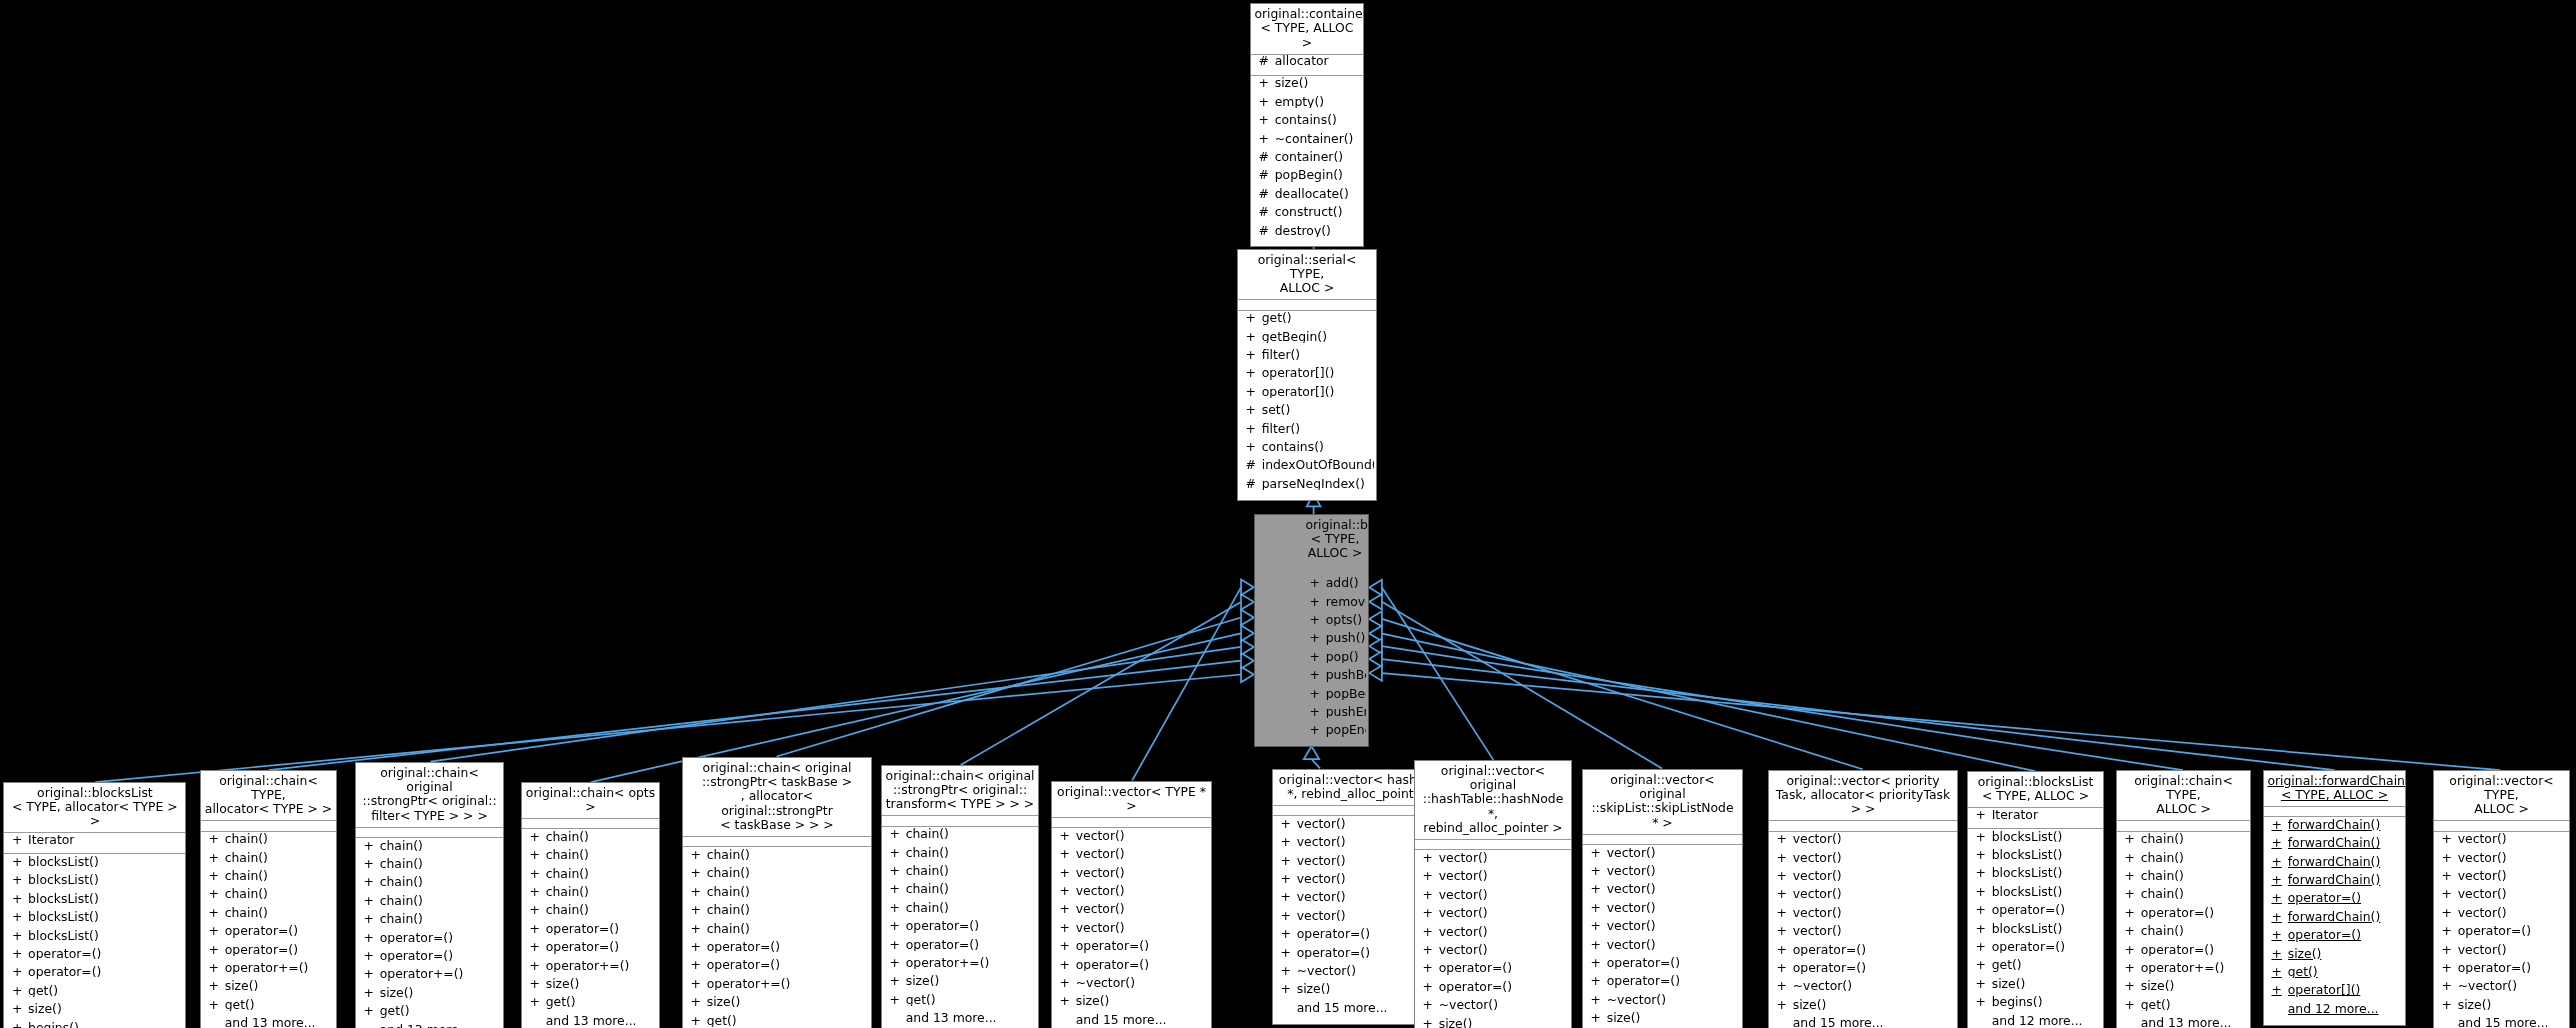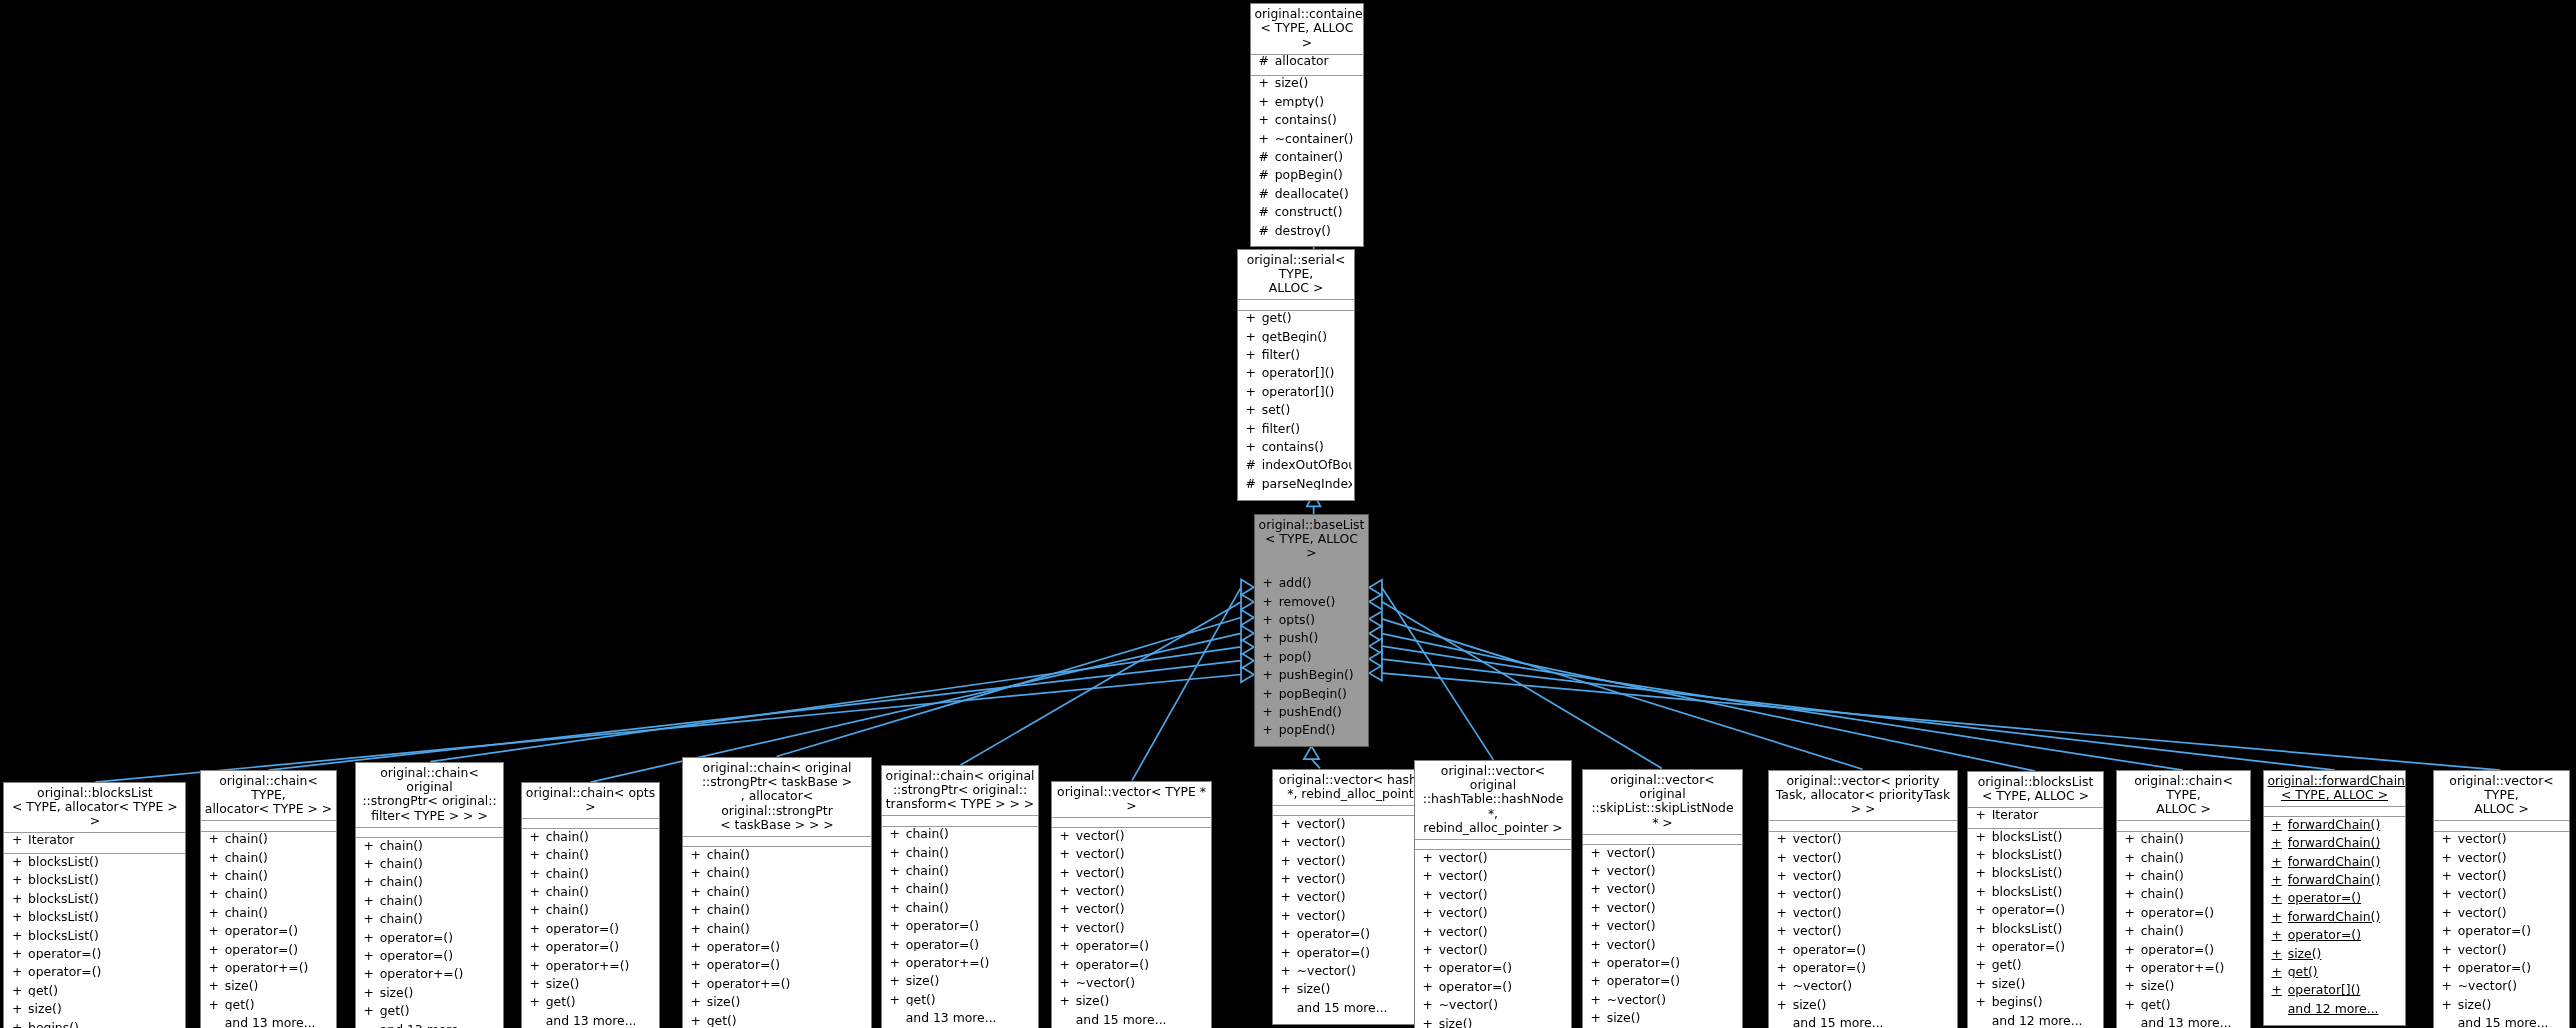--- a/index.html
+++ b/index.html
@@ -33,20 +33,21 @@
     background: #ffffff;
     border: 0.9px solid #7f7f7f;
     color: #000000;
     font-size: 12.4px;
     line-height: 1.0;
     z-index: 5;
   }
   .uml-box.highlight {
     background: #9a9a9a;
     border: 0.9px solid #5a5a5a;
+    padding-left: 47px;
   }
   .uml-title {
     text-align: center;
     padding: 2.6px 3.4px 3.4px 3.4px;
     border-bottom: 0.9px solid #9a9a9a;
     white-space: pre-line;
     font-size: 12.4px;
     line-height: 1.16;
   }
   .uml-attrs {
@@ -180,21 +181,21 @@
           <div class="row">
             <span class="vis">#</span>
             <span class="mname">construct()</span>
           </div>
           <div class="row">
             <span class="vis">#</span>
             <span class="mname">destroy()</span>
           </div>
         </div>
       </div>
-      <div class="uml-box" style="left: 1237px; top: 249px; width: 118px;">
+      <div class="uml-box" style="left: 1237px; top: 249px; width: 140px;">
         <div class="uml-title">original::serial&lt; TYPE,
 ALLOC &gt;</div>
         <div class="uml-attrs empty"></div>
         <div class="uml-ops">
           <div class="row">
             <span class="vis">+</span>
             <span class="mname">get()</span>
           </div>
           <div class="row">
             <span class="vis">+</span>

